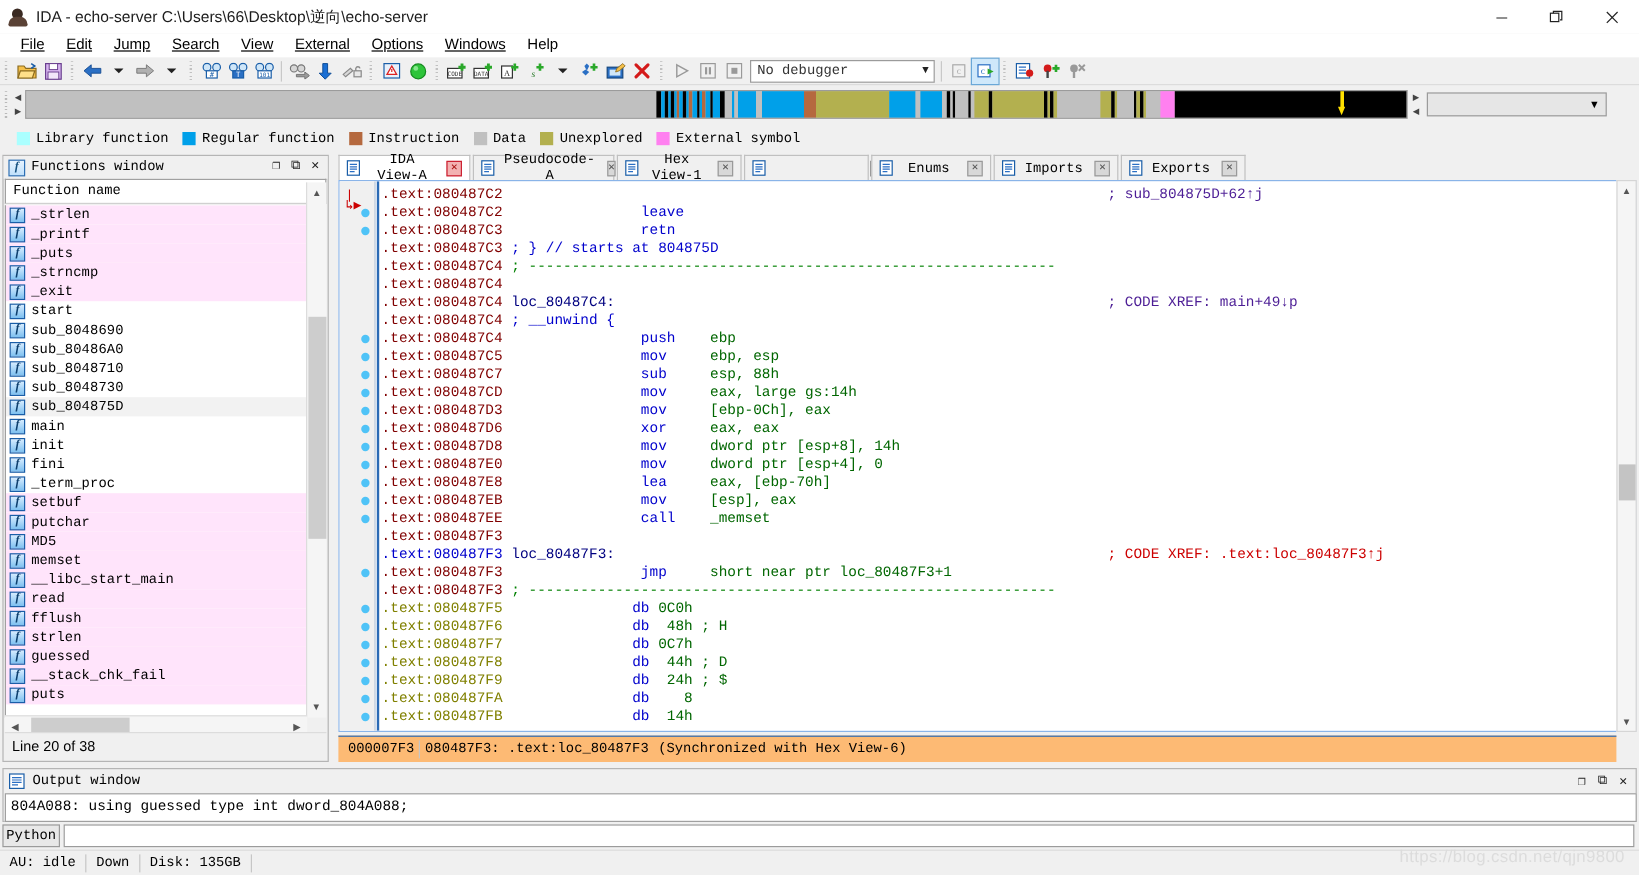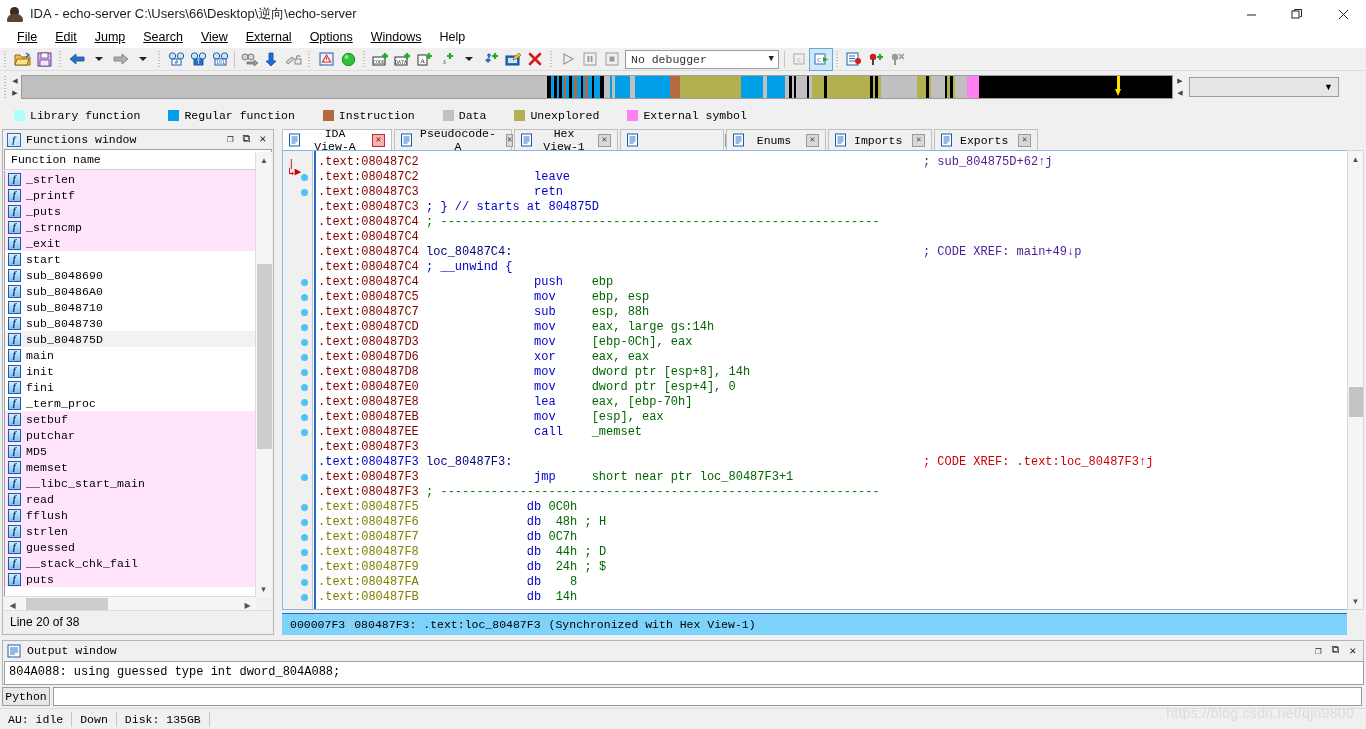--- a/index.html
+++ b/index.html
@@ -82,21 +82,21 @@
   .navcursor::before { content:""; position:absolute; left:2px; top:0; width:3px; height:14px; background:#ffe000;}
   .navcursor::after { content:""; position:absolute; left:0px; top:13px; width:0; height:0;
     border-left:3.5px solid transparent; border-right:3.5px solid transparent; border-top:7px solid #ffe000; }
   .navarrows2 { width:14px; height:26px; display:flex; flex-direction:column; justify-content:center; align-items:center; gap:4px; font-size:7px; color:#444;}
   .navcombo { width:150px; height:20px; border:1px solid #9b9b9b; background:#e6e6e6; display:flex; align-items:center; margin-left:2px; }
   .navcombo .arrow { margin-left:auto; margin-right:5px; font-size:9px; }
 
   
   .legendrow {
     position:absolute; left:0; top:105px; width:1366px; height:20px;
-    display:flex; align-items:center; padding-left:14px; gap:20px;
+    display:flex; align-items:center; padding-left:14px; gap:4px;
     font-family:"Liberation Mono", monospace; font-size:11.5px; color:#000;
   }
   .legend-item { display:flex; align-items:center; gap:5px; margin-right:8px; }
   .sw { width:11px; height:11px; display:inline-block; }
 
   
   .fnwin {
     position:absolute; left:2px; top:129px; width:272px; height:506px;
     background:#f0f0f0; border:1px solid #b5b5b5;
   }
@@ -188,21 +188,21 @@
   .cmt { color:#4c1d95; }
   .cmtred { color:#cc0000; }
   .dash { color:#008000; }
   .lbl { color:#000080; }
   .ds-vscroll {
     position:absolute; right:0; top:21px; width:17px; height:460px; background:#f5f5f5; border:1px solid #d5d5d5;
   }
   .ds-vscroll .arw { height:16px; display:flex; align-items:center; justify-content:center; font-size:8px; color:#555; }
   .ds-vscroll .thumb { position:absolute; left:1px; top:236px; width:14px; height:30px; background:#c4c4c4; }
   .ds-status {
-    position:absolute; left:0; bottom:0; width:1065px; height:22px; background:#7dd3fc;
+    position:absolute; left:0; bottom:0; width:1065px; height:22px; background:#fdba74;
     border-top:1px solid #2b6ab5; display:flex; align-items:center; padding-left:4px;
     font-family:"Liberation Mono", monospace; font-size:11.5px;
   }
   .ds-status .cell { padding:0 4px; }
   .ds-status .sep { width:1px; height:15px; background:#c6c6c6; }
 
   
   .outwin {
     position:absolute; left:2px; top:640px; width:1362px; height:45px;
     background:#f0f0f0; border:1px solid #b5b5b5;
@@ -840,21 +840,21 @@
     <div class="ds-vscroll">
       <div class="arw">▲</div>
       <div class="thumb"></div>
       <div class="arw" style="position:absolute;bottom:0;width:15px;">▼</div>
     </div>
 
     <div class="ds-status">
       <span class="cell">000007F3</span>
       <span class="sep"></span>
       <span class="cell">080487F3: .text:loc_80487F3</span>
-      <span class="cell">(Synchronized with Hex View-1)</span>
+      <span class="cell">(Synchronized with Hex View-6)</span>
     </div>
   </div>
 
   <div class="outwin">
     <div class="outwin-title">
       <span class="oico">
         <svg width="14" height="14" viewBox="0 0 14 14">
             <rect x="1" y="1" width="12" height="12" fill="#fff" stroke="#1a5ea8"></rect>
             <line x1="3" y1="4" x2="11" y2="4" stroke="#2a6fc4"></line>
             <line x1="3" y1="6" x2="11" y2="6" stroke="#2a6fc4"></line>

